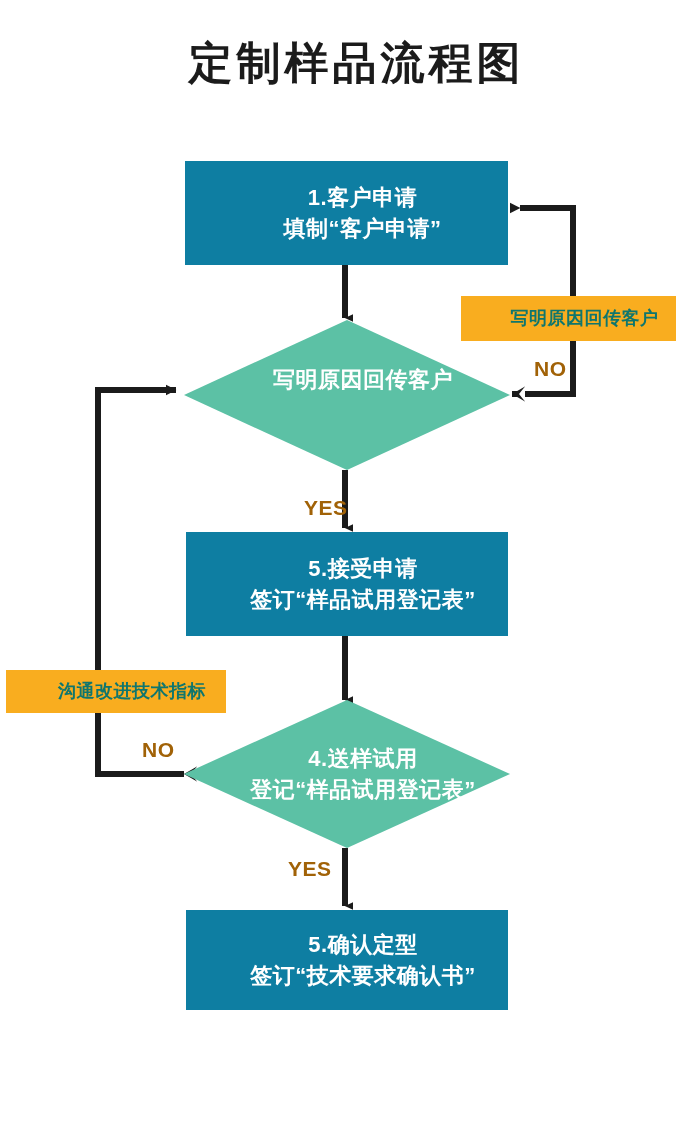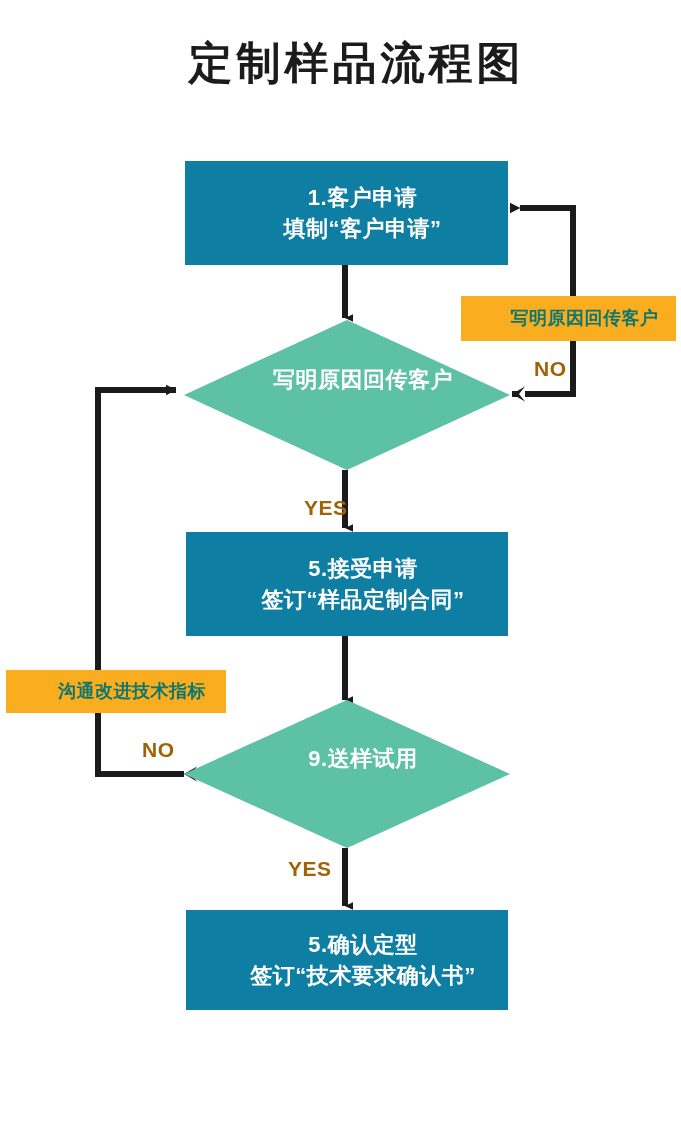--- a/index.html
+++ b/index.html
@@ -150,25 +150,26 @@
       <span class="ln">1.客户申请</span>
       <span class="ln">填制“客户申请”</span>
     </div>
 
     <div class="node-label" style="left:184px; top:364px; width:326px;">
       <span class="ln">写明原因回传客户</span>
     </div>
 
     <div class="node-label" style="left:186px; top:553px; width:322px;">
       <span class="ln">5.接受申请</span>
-      <span class="ln">签订“样品定制合同”</span>
+      <span class="ln">签订“样品试用登记表”</span>
     </div>
 
     <div class="node-label" style="left:184px; top:743px; width:326px;">
-      <span class="ln">9.送样试用</span>
+      <span class="ln">4.送样试用</span>
+      <span class="ln">登记“样品试用登记表”</span>
     </div>
 
     <div class="node-label" style="left:186px; top:929px; width:322px;">
       <span class="ln">5.确认定型</span>
       <span class="ln">签订“技术要求确认书”</span>
     </div>
 
     <div class="annot-label" style="left:461px; top:297px; width:215px;">写明原因回传客户</div>
 
     <div class="annot-label" style="left:6px; top:670px; width:220px;">沟通改进技术指标</div>

